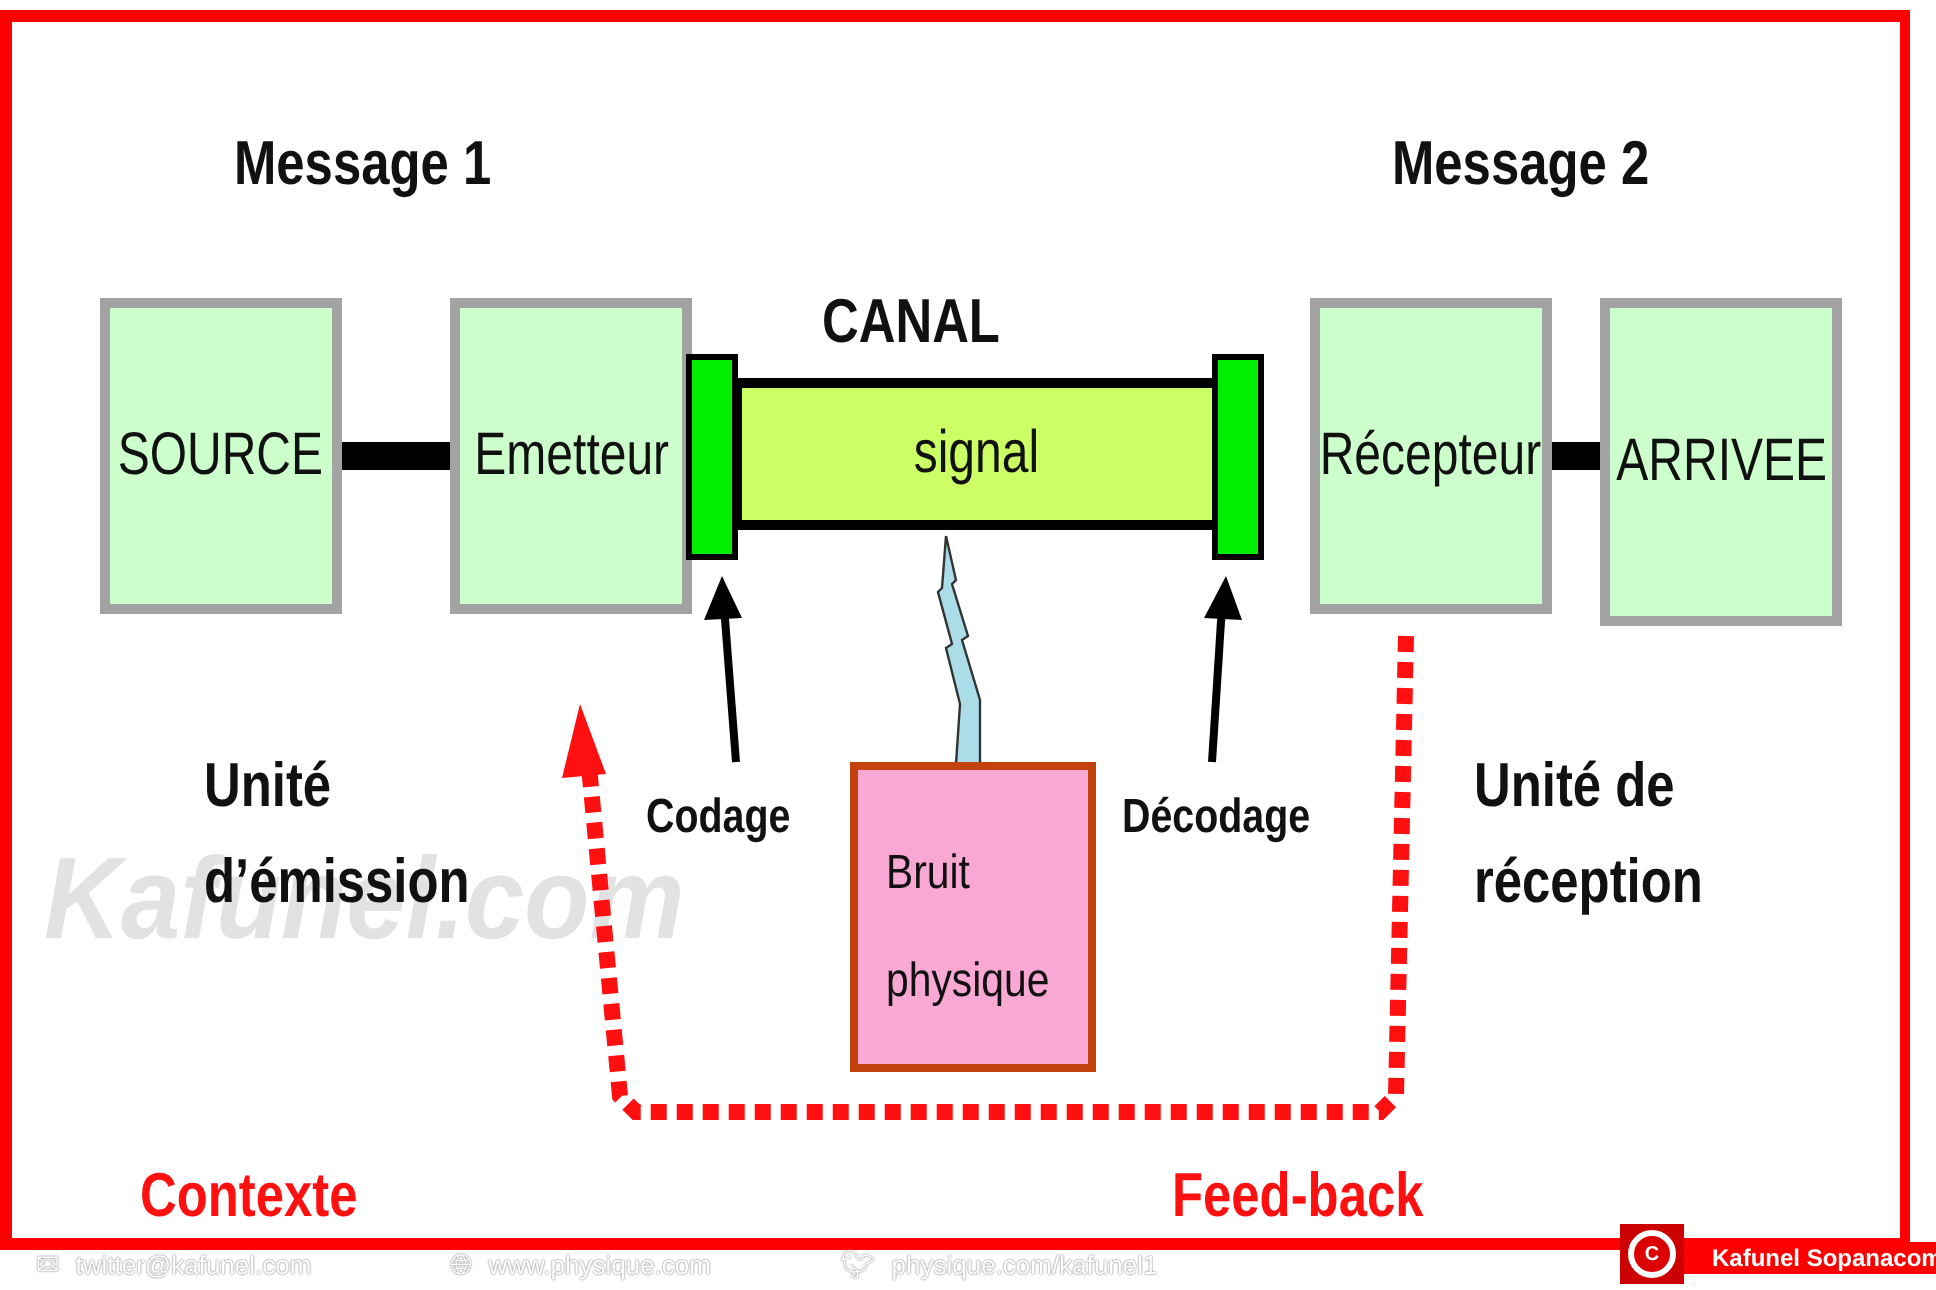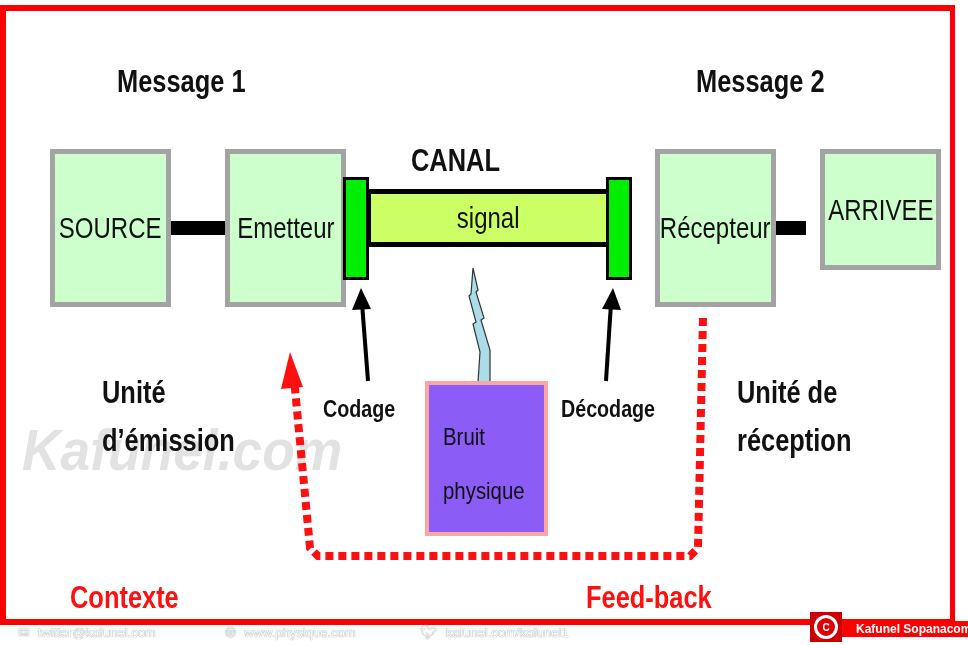--- a/index.html
+++ b/index.html
@@ -12,21 +12,21 @@
   .box { position:absolute; box-sizing:border-box; border:5px solid #a3a3a3;
          display:flex; align-items:center; justify-content:center; }
   .box span { font-family:"Liberation Sans", sans-serif; font-size:30px; color:#111;
               transform:scaleX(0.8); white-space:nowrap; }
   .green { background:#ccffcc; }
   .conn { position:absolute; background:#000; }
   .plug { position:absolute; background:#00ee00; border:3px solid #000; box-sizing:border-box; }
   .channel { position:absolute; background:#ccff66; border:5px solid #000; box-sizing:border-box;
              display:flex; align-items:center; justify-content:center; }
   .channel span { font-size:30px; color:#111; transform:scaleX(0.8); }
-  .noise { position:absolute; background:#8b5cf6; border:4px solid #fca5a5; box-sizing:border-box; }
+  .noise { position:absolute; background:#f9a8d4; border:4px solid #c2410c; box-sizing:border-box; }
   .noise span { position:absolute; left:14px; font-size:24px; color:#111;
                 transform:scaleX(0.85); transform-origin:left top; white-space:nowrap; }
   .red-lbl { color:#ff1010; }
   svg.overlay { position:absolute; left:0; top:0; }
   .watermark { position:absolute; left:22px; top:416px; font-size:58px; font-weight:bold;
                font-style:italic; color:rgba(150,150,150,0.28); transform:scaleX(0.92);
                transform-origin:left top; white-space:nowrap; }
   .footer { position:absolute; left:0; top:624px; width:968px; height:21px; }
   .foot-item { position:absolute; top:0; font-size:13px; color:#ffffff; white-space:nowrap;
                text-shadow:0 0 1px #999, 0 0 1px #999; display:flex; align-items:center; gap:8px; }
@@ -55,29 +55,29 @@
 <div class="conn" style="left:748px; top:221px; width:58px; height:14px;"></div>
 
 <div class="box green" style="left:50px; top:149px; width:121px; height:158px;">
   <span>SOURCE</span>
 </div>
 <div class="box green" style="left:225px; top:149px; width:121px; height:158px;align-items:center;">
   <span>Emetteur</span>
 </div>
 
 <div class="plug" style="left:343px; top:177px; width:26px; height:103px;"></div>
-<div class="channel" style="left:366px; top:189px; width:245px; height:58px;">
+<div class="channel" style="left:366px; top:189px; width:245px; height:76px;">
   <span>signal</span>
 </div>
 <div class="plug" style="left:606px; top:177px; width:26px; height:103px;"></div>
 
 <div class="box green" style="left:629px; top:149px; width:121px; height:158px;margin-left:26px;">
   <span>Récepteur</span>
 </div>
-<div class="box green" style="left:820px; top:149px; width:121px; height:121px;">
+<div class="box green" style="left:800px; top:149px; width:121px; height:164px;">
   <span>ARRIVEE</span>
 </div>
 
 <svg class="overlay" width="968" height="645">
 
   <g>
     <line x1="368" y1="381" x2="362" y2="303" stroke="#000" stroke-width="4"></line>
     <polygon points="361,288 352,310 371,309" fill="#000"></polygon>
   </g>
 
@@ -114,21 +114,21 @@
   <div class="foot-item" style="left:18px;">
     <span class="ico">✉</span>
     <span>twitter@kafunel.com</span>
   </div>
   <div class="foot-item" style="left:225px;">
     <span class="ico">🌐︎</span>
     <span>www.physique.com</span>
   </div>
   <div class="foot-item" style="left:420px;">
     <span class="ico">🐦︎</span>
-    <span>kafunel.com/kafunel1</span>
+    <span>physique.com/kafunel1</span>
   </div>
 </div>
 
 <div class="brand">
   <div class="brand-logo">
     <div class="c">C</div>
   </div>
   <div class="brand-text">Kafunel Sopanacom</div>
 </div>
 

